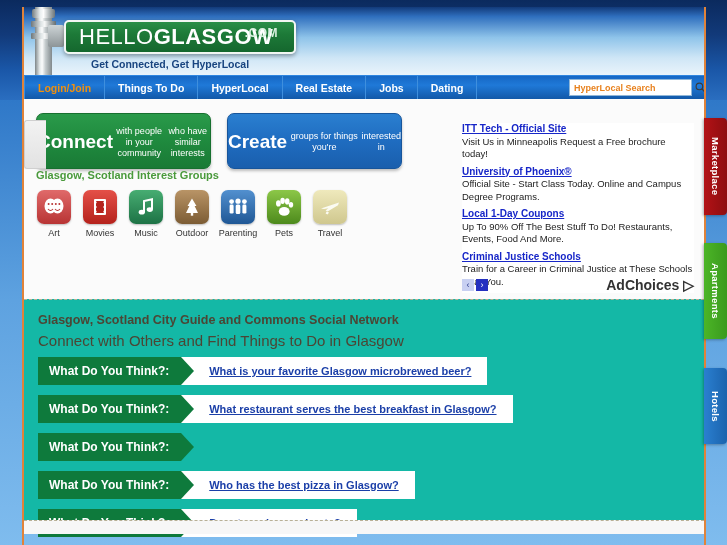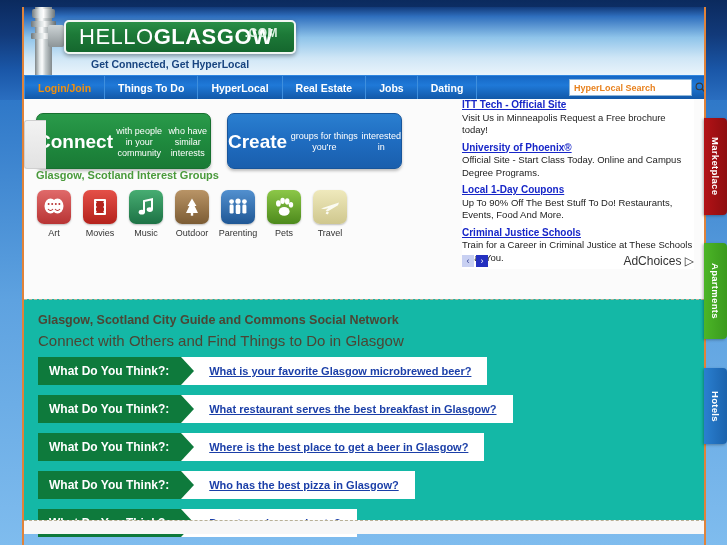--- a/index.html
+++ b/index.html
@@ -128,36 +128,36 @@
   .ig-icon {
     width: 34px; height: 34px; border-radius: 7px;
     display: flex; align-items: center; justify-content: center;
     box-shadow: 0 1px 2px rgba(0,0,0,.25);
   }
   .ig-icon svg { display: block; }
   .ig-label { margin-top: 4px; font-size: 9px; color: #333; white-space: nowrap; }
 
   
   .ads {
-    position: absolute; right: 10px; top: 0; width: 232px; height: 170px;
+    position: absolute; right: 10px; top: 24px; width: 232px; height: 170px;
     background: #fff; font-size: 9.5px; color: #222; line-height: 12.5px;
   }
   .ad-title {
     color: #1726c8; font-weight: bold; font-size: 10px; text-decoration: underline;
     display: block; cursor: pointer;
   }
   .ad-desc { margin-bottom: 5px; }
   .ad-foot { position: absolute; bottom: 2px; left: 0; right: 0; display: flex; align-items: center; }
   .ad-arrow {
     width: 12px; height: 12px; display: flex; align-items: center; justify-content: center;
     font-size: 9px; margin-right: 2px; cursor: pointer;
   }
   .ad-arrow.prev { background: #c8d0f2; color: #33408f; }
   .ad-arrow.next { background: #2430c0; color: #fff; }
-  .ad-choices { margin-left: auto; font-size: 12px; color: #333; cursor: pointer; }
+  .ad-choices { margin-left: auto; font-size: 14px; color: #333; cursor: pointer; font-weight: bold; }
 
   
   .beige {
     position: relative; width: 100%; height: 235px;
     background: #14b8a6;
     border-top: 1px dashed #b8b096;
   }
   .beige-inner { padding: 13px 0 0 14px; }
   .beige-h1 { font-size: 12.5px; font-weight: bold; color: #4b4635; }
   .beige-h2 { font-size: 15px; color: #4b4635; margin-top: 5px; }
@@ -398,23 +398,20 @@
             </div>
           </div>
           <div class="q-row">
             <div class="q-tag">What Do You Think?:</div>
             <div class="q-body">
               <a class="q-link">What restaurant serves the best breakfast in Glasgow?</a>
             </div>
           </div>
           <div class="q-row">
             <div class="q-tag">What Do You Think?:</div>
-            <div class="q-body">
-              <a class="q-link">Where is the best place to get a beer in Glasgow?</a>
-            </div>
           </div>
           <div class="q-row">
             <div class="q-tag">What Do You Think?:</div>
             <div class="q-body">
               <a class="q-link">Who has the best pizza in Glasgow?</a>
             </div>
           </div>
           <div class="q-row">
             <div class="q-tag">What Do You Think?:</div>
             <div class="q-body">

